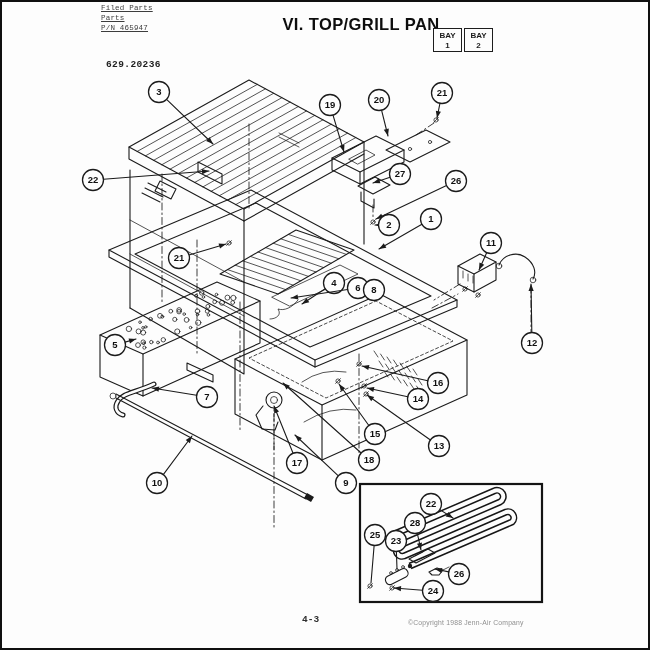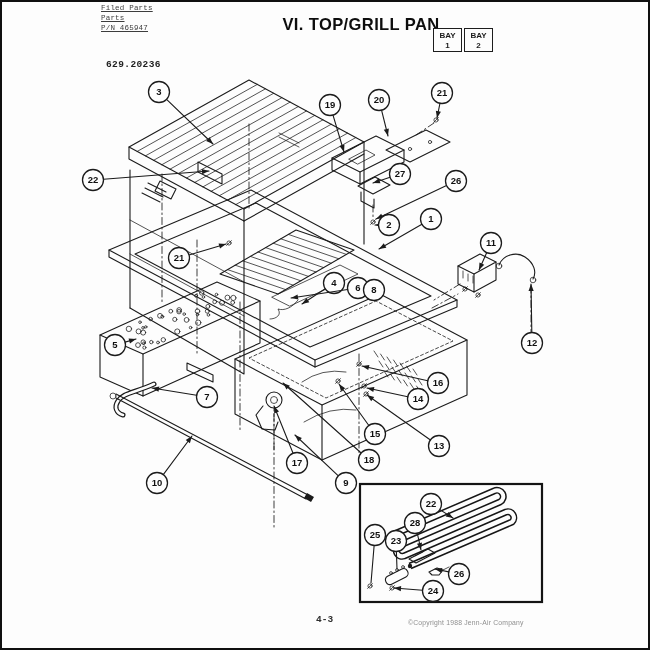--- a/index.html
+++ b/index.html
@@ -7,21 +7,21 @@
     position:relative;width:650px;height:650px;box-sizing:border-box;
     background:#fdfdfd;border:2.5px solid #101010;overflow:hidden;
     font-family:"Liberation Sans",sans-serif;color:#1b1b1b;
   }
   .doc{position:absolute;left:99px;top:2px;font:7.5px/1.3 "Liberation Mono",monospace;color:#3d3d3d;letter-spacing:.2px;text-decoration:underline;}
   .title{position:absolute;left:0;top:13px;width:646px;text-align:center;font-weight:bold;font-size:16.5px;letter-spacing:.4px;color:#0d0d0d;margin-left:36px;}
   .bays{position:absolute;left:431px;top:26px;display:flex;}
   .bay{width:27px;border:1.6px solid #1d1d1d;margin-right:2px;text-align:center;
        font-size:8px;font-weight:bold;line-height:9.5px;padding:2px 0 1px;background:#fdfdfd;}
   .model{position:absolute;left:88px;top:57px;font:bold 9.5px "Liberation Mono",monospace;letter-spacing:.4px;color:#222;margin-left:16px;}
-  .pagenum{position:absolute;left:314px;top:612px;font:bold 9.5px "Liberation Mono",monospace;color:#2e2e2e;}
+  .pagenum{position:absolute;left:300px;top:612px;font:bold 9.5px "Liberation Mono",monospace;color:#2e2e2e;}
   .copyright{position:absolute;left:406px;top:617px;font-size:6.8px;color:#8f8f8f;letter-spacing:.2px;}
   svg.diagram{position:absolute;left:0;top:0;}
   .ln{fill:none;stroke:#1b1b1b;stroke-width:1.1;stroke-linejoin:round;stroke-linecap:round;}
   .thin{stroke-width:.75;}
   .dash{stroke-dasharray:7 3 1.5 3;stroke-width:.85;}
   .dash2{stroke-dasharray:3 2.5;stroke-width:.8;}
   .tube-o{fill:none;stroke:#1b1b1b;stroke-width:5;stroke-linecap:round;}
   .tube-i{fill:none;stroke:#fdfdfd;stroke-width:2.6;stroke-linecap:round;}
   .coil-o{fill:none;stroke:#161616;stroke-width:7;stroke-linejoin:round;}
   .coil-i{fill:none;stroke:#fdfdfd;stroke-width:4;stroke-linejoin:round;}

